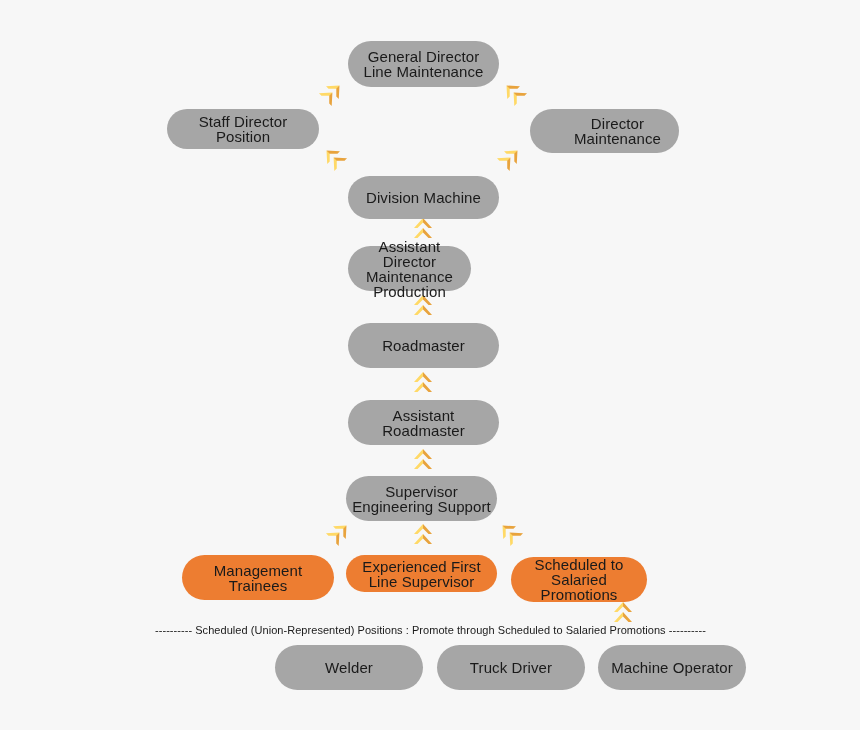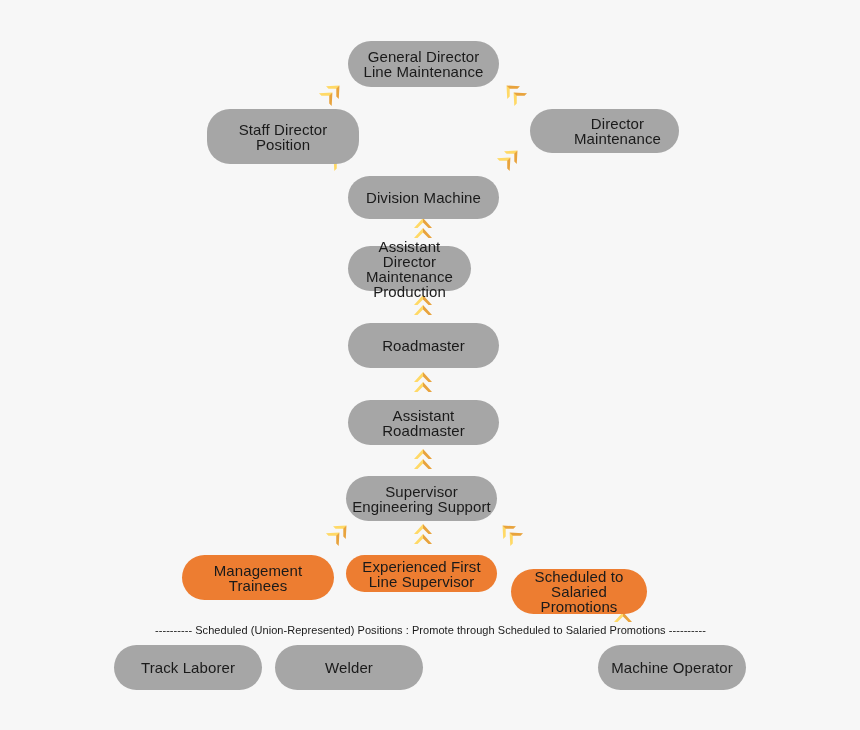--- a/index.html
+++ b/index.html
@@ -227,21 +227,21 @@
             <stop offset="100%" stop-color="#e8a33d"></stop>
           </linearGradient>
         </defs>
         <path d="M11 1 L20 11 L16.5 11 L11 5.5 L5.5 11 L2 11 Z" fill="url(#ag11)"></path>
         <path d="M11 11 L20 21 L16.5 21 L11 15.5 L5.5 21 L2 21 Z" fill="url(#ag11)"></path>
       </svg>
     </div>
     <div class="node gray" style="left: 348px; top: 41px; width: 151px; height: 46px;">
       <span>General Director Line Maintenance</span>
     </div>
-    <div class="node gray" style="left: 167px; top: 109px; width: 152px; height: 55px; margin-left: 40px;">
+    <div class="node gray" style="left: 167px; top: 109px; width: 152px; height: 40px;">
       <span>Staff Director Position</span>
     </div>
     <div class="node gray" style="left: 530px; top: 109px; width: 149px; height: 44px; padding-left: 32px;">
       <span>Director Maintenance</span>
     </div>
     <div class="node gray" style="left: 348px; top: 176px; width: 151px; height: 43px;">
       <span>Division Machine</span>
     </div>
     <div class="node gray" style="left: 348px; top: 246px; width: 123px; height: 45px;">
       <span>Assistant Director Maintenance Production</span>
@@ -254,26 +254,26 @@
     </div>
     <div class="node gray" style="left: 346px; top: 476px; width: 151px; height: 45px;">
       <span>Supervisor Engineering Support</span>
     </div>
     <div class="node orange" style="left: 182px; top: 555px; width: 152px; height: 45px;">
       <span>Management Trainees</span>
     </div>
     <div class="node orange" style="left: 346px; top: 555px; width: 151px; height: 37px;">
       <span>Experienced First Line Supervisor</span>
     </div>
-    <div class="node orange" style="left: 511px; top: 569px; width: 136px; height: 45px; justify-content: center;">
+    <div class="node orange" style="left: 511px; top: 557px; width: 136px; height: 45px; justify-content: center;">
       <span>Scheduled to Salaried Promotions</span>
-    </div>
-    <div class="node gray" style="left: 114px; top: 645px; width: 148px; height: 45px;">
-      <span>Track Laborer</span>
     </div>
     <div class="node gray" style="left: 275px; top: 645px; width: 148px; height: 45px;">
       <span>Welder</span>
+    </div>
+    <div class="node gray" style="left: 437px; top: 645px; width: 148px; height: 45px;">
+      <span>Truck Driver</span>
     </div>
     <div class="node gray" style="left: 598px; top: 645px; width: 148px; height: 45px; justify-content: center;">
       <span>Machine Operator</span>
     </div>
     <div class="caption" style="left: 155px; top: 624px;">---------- Scheduled (Union-Represented) Positions : Promote through Scheduled to Salaried Promotions ----------</div>
   </div>
 
 </body></html>

